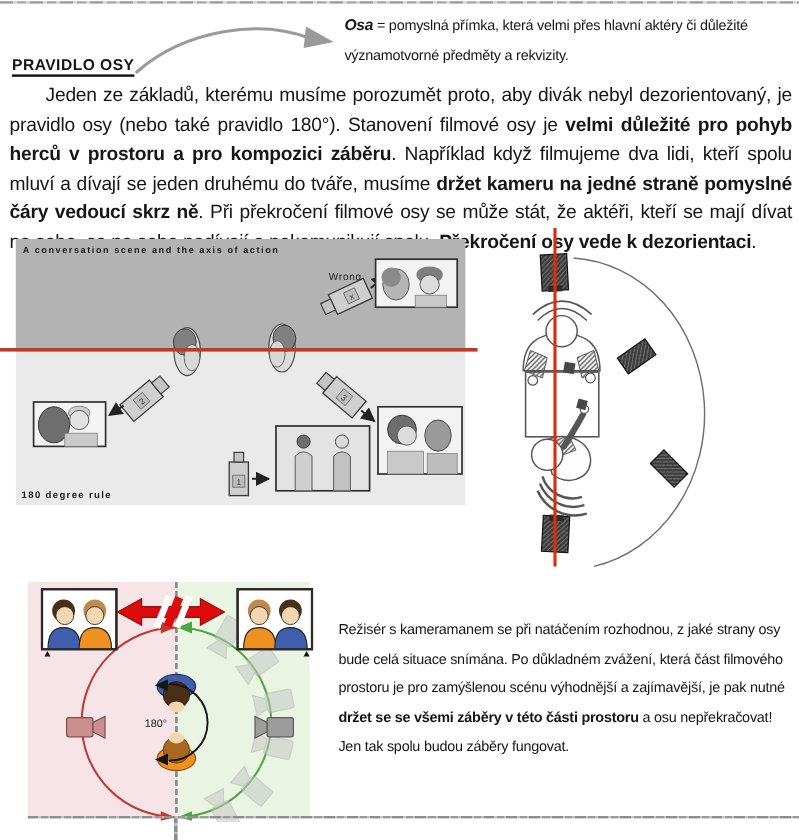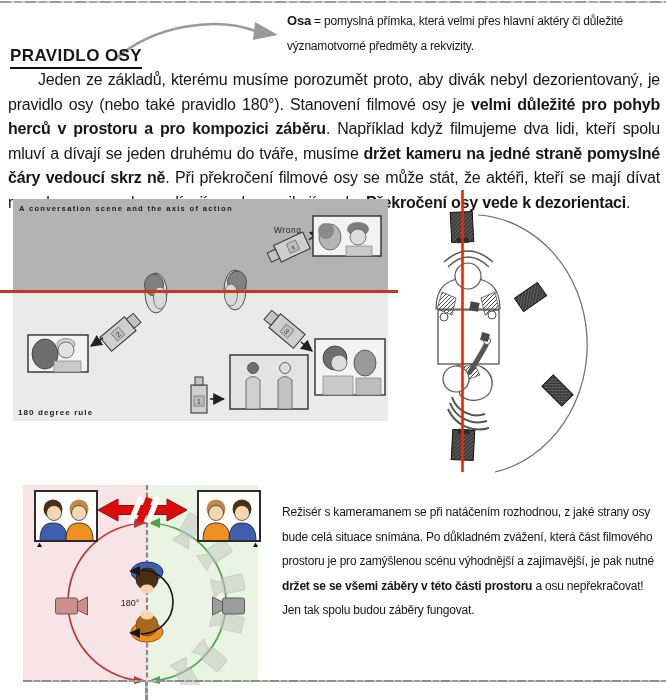--- a/index.html
+++ b/index.html
@@ -2,25 +2,25 @@
 <html style="--axis-red: #c23a20; --figure-red: #e02a10; --pink-bg: #f6e4e6; --green-bg: #e9f4e2; --red-arc: #c0382e; --green-arc: #4ba546; --arrow-red: #de0b0b; --blue-shirt: #3f5fae; --orange-shirt: #ef9121; --gray-line: #8d8d8d;"><head>
 <meta charset="utf-8">
 <style>
   html,body{margin:0;padding:0;background:#fff;}
   .page{position:relative;width:666px;height:700px;background:#ffffff;overflow:hidden;
         font-family:"Liberation Sans",sans-serif;color:#161616;}
   .hand{font-family:"Liberation Sans",sans-serif;letter-spacing:-0.2px;}
   .torn-top{position:absolute;left:0;top:1px;width:666px;height:2px;
     background-image:repeating-linear-gradient(90deg,#9b9b9b 0 11px,#d4d4d4 11px 14px,#a8a8a8 14px 22px,#cfcfcf 22px 25px);}
   .definition{position:absolute;left:287px;top:8px;width:374px;font-size:12px;line-height:25px;}
-  .definition b{font-size:13px;}
-  .heading{position:absolute;left:10px;top:46px;font-size:17px;font-weight:bold;
+  .definition b{font-size:13px;font-style:italic;}
+  .heading{position:absolute;left:10px;top:46px;font-size:13px;font-weight:bold;
     letter-spacing:0.4px;border-bottom:2.5px solid #111;padding-bottom:1px;}
   .intro{position:absolute;left:8px;top:68px;width:652px;font-size:16px;line-height:24.5px;text-indent:30px;text-align:justify;}
-  .outro{position:absolute;left:282px;top:500px;width:380px;font-size:12px;line-height:24.5px;}
+  .outro{position:absolute;left:282px;top:512px;width:380px;font-size:12px;line-height:24.5px;}
   .axis-line-left{position:absolute;left:0;top:290px;width:398px;height:3px;background:var(--axis-red,#c23a20);}
   .fig{position:absolute;}
   .hline-bottom{position:absolute;left:23px;top:680px;width:643px;height:2px;
     background-image:repeating-linear-gradient(90deg,#8d8d8d 0 9px,#c6c6c6 9px 11px,#9a9a9a 11px 17px,#c0c0c0 17px 19px);}
   .vline-bottom{position:absolute;left:145px;top:682px;width:3px;height:18px;
     background-image:repeating-linear-gradient(0deg,#8d8d8d 0 5px,#bdbdbd 5px 7px);}
   svg text{font-family:"Liberation Sans",sans-serif;}
 </style>
 </head>
 <body>

